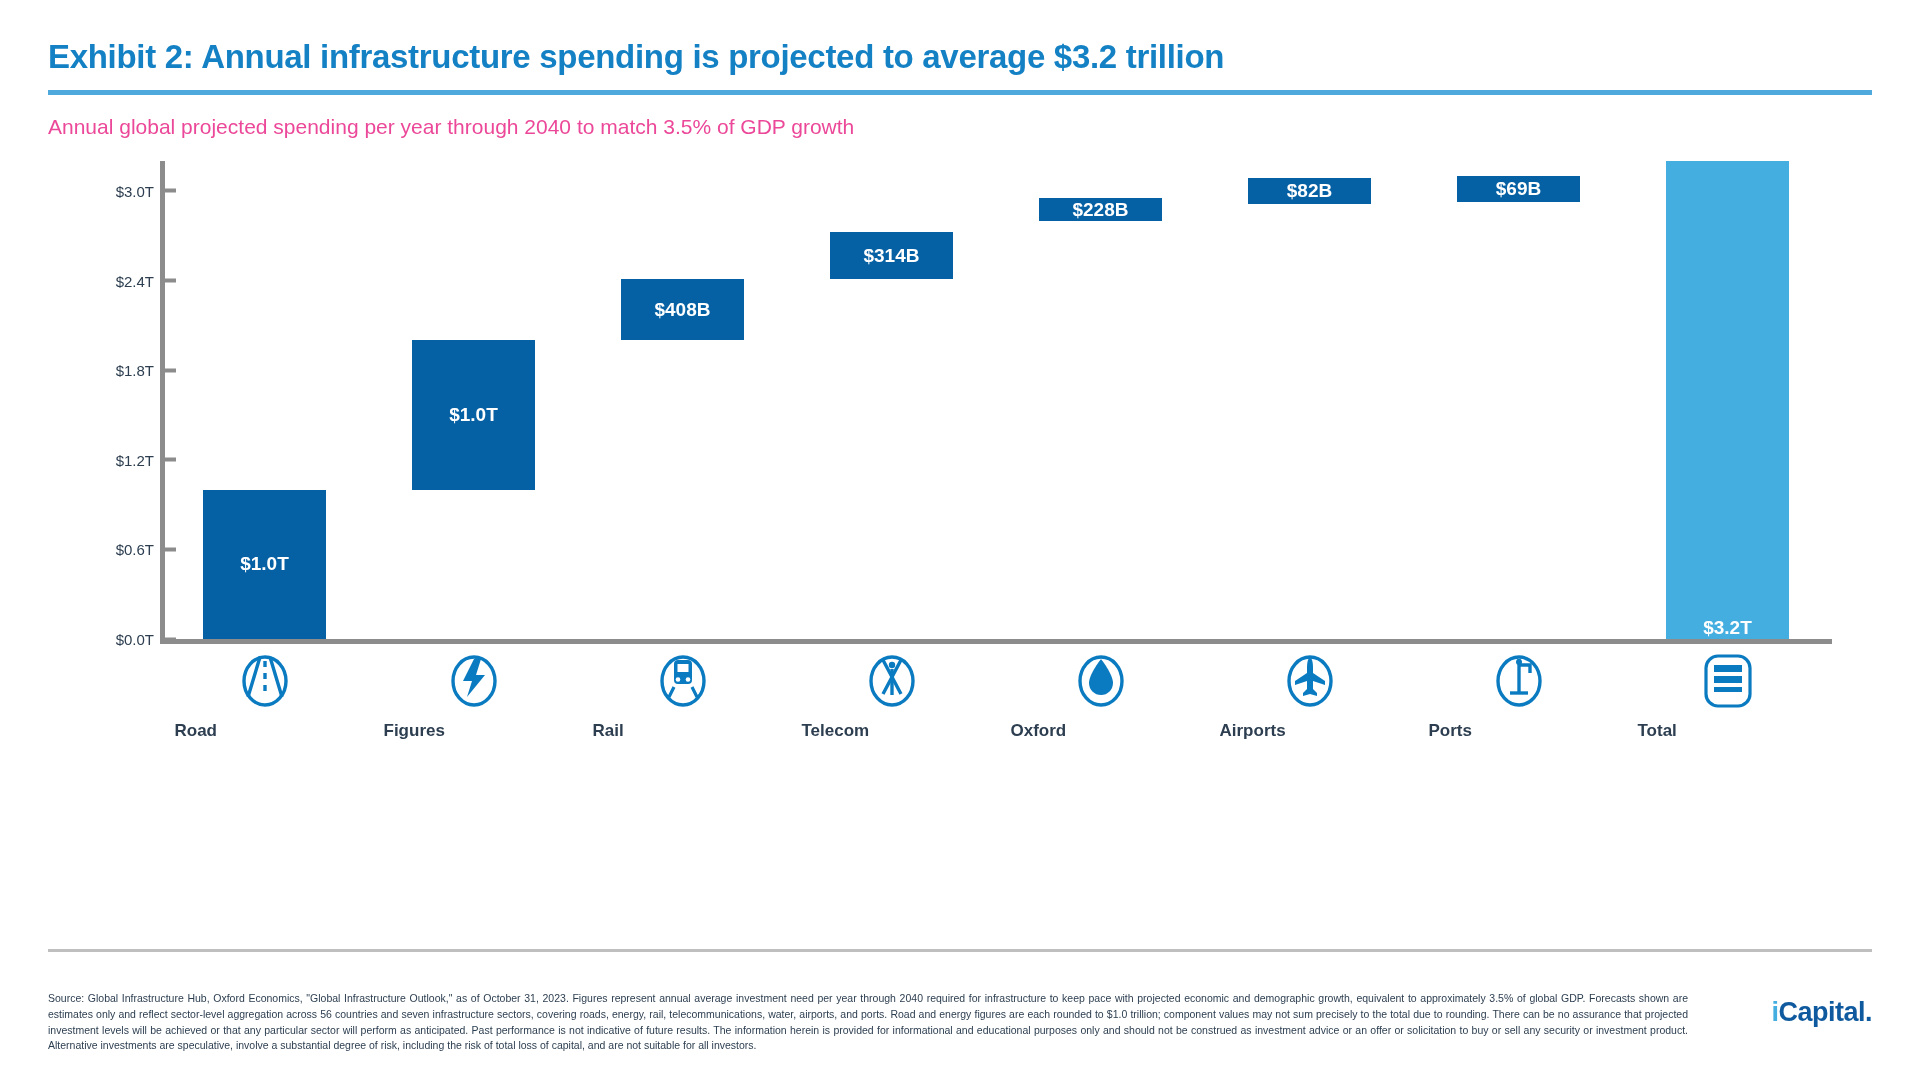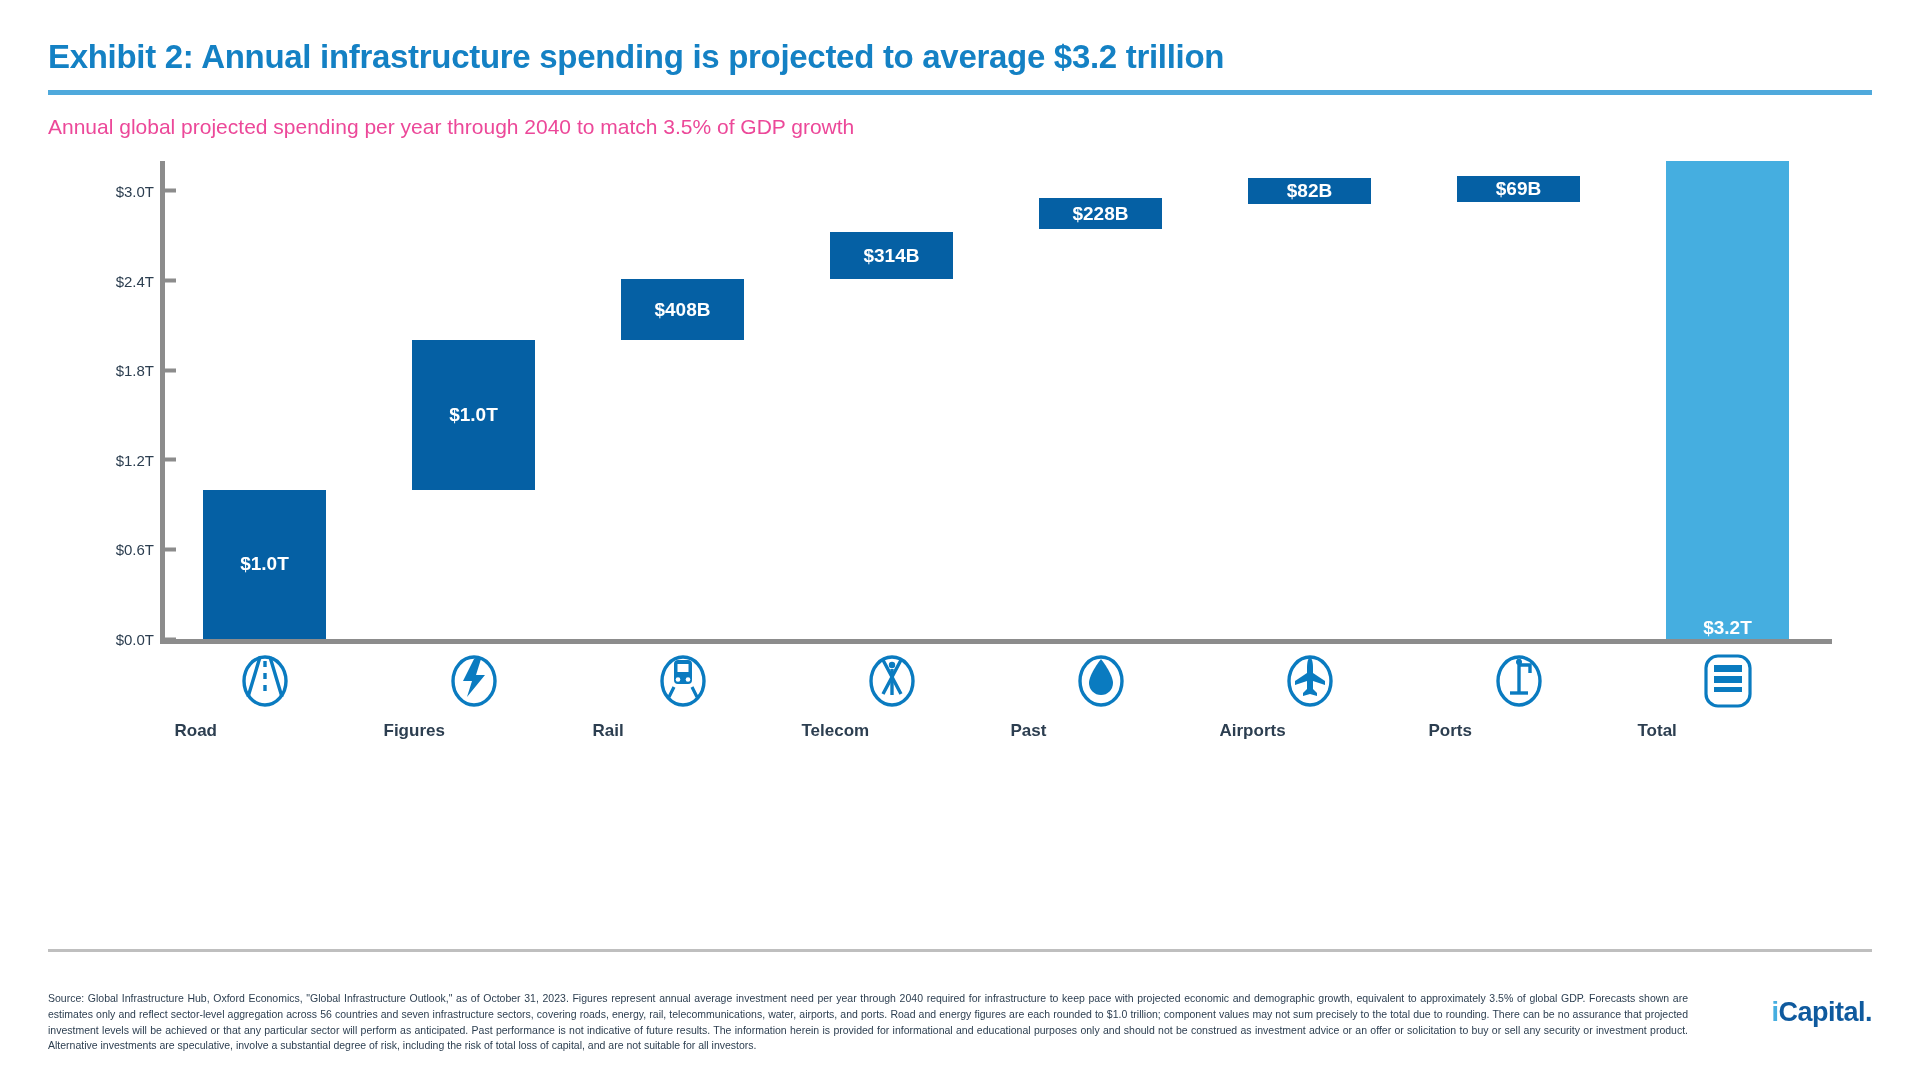--- a/index.html
+++ b/index.html
@@ -133,21 +133,21 @@
         </div>
         <div class="bar dark" style="left: 15.1%; width: 7.3%; top: 179.25px; height: 149.375px;">
           <span class="bar-label">$1.0T</span>
         </div>
         <div class="bar dark" style="left: 27.6%; width: 7.3%; top: 118.305px; height: 60.945px;">
           <span class="bar-label">$408B</span>
         </div>
         <div class="bar dark" style="left: 40.1%; width: 7.3%; top: 71.4013px; height: 46.9038px;">
           <span class="bar-label">$314B</span>
         </div>
-        <div class="bar dark" style="left: 52.6%; width: 7.3%; top: 37.3438px; height: 31px;">
+        <div class="bar dark" style="left: 52.6%; width: 7.3%; top: 37.3438px; height: 23px;">
           <span class="bar-label">$228B</span>
         </div>
         <div class="bar dark" style="left: 65.1%; width: 7.3%; top: 17px; height: 26px;">
           <span class="bar-label">$82B</span>
         </div>
         <div class="bar dark" style="left: 77.6%; width: 7.3%; top: 14.7881px; height: 26px;">
           <span class="bar-label">$69B</span>
         </div>
         <div class="bar total" style="left: 90.1%; width: 7.3%; top: 0px; height: 478px; align-items: flex-end;">
           <span class="bar-label">$3.2T</span>
@@ -197,21 +197,21 @@
           </div>
           <div class="cat-label">Telecom</div>
         </div>
         <div class="cat" style="left: 56.25%;">
           <div class="cat-icon">
             <svg width="54" height="58" viewBox="0 0 54 58">
               <ellipse cx="27" cy="28" rx="21" ry="24" fill="none" stroke="#0A7BC0" stroke-width="3.4"></ellipse>
               <path d="M27 6 C27 6 15 21 15 30 a12 12 0 0 0 24 0 C39 21 27 6 27 6 Z" fill="#0A7BC0"></path>
             </svg>
           </div>
-          <div class="cat-label">Past</div>
+          <div class="cat-label">Oxford</div>
         </div>
         <div class="cat" style="left: 68.75%;">
           <div class="cat-icon">
             <svg width="54" height="58" viewBox="0 0 54 58">
               <ellipse cx="27" cy="28" rx="21" ry="24" fill="none" stroke="#0A7BC0" stroke-width="3.4"></ellipse>
               <path d="M27 5 C29 5 30 9 30 15 v5 l12 8 v4 l-12 -4 v8 l4 4 v3 l-7 -2 l-7 2 v-3 l4 -4 v-8 l-12 4 v-4 l12 -8 v-5 c0 -6 1 -10 3 -10 Z" fill="#0A7BC0"></path>
             </svg>
           </div>
           <div class="cat-label">Airports</div>
         </div>

